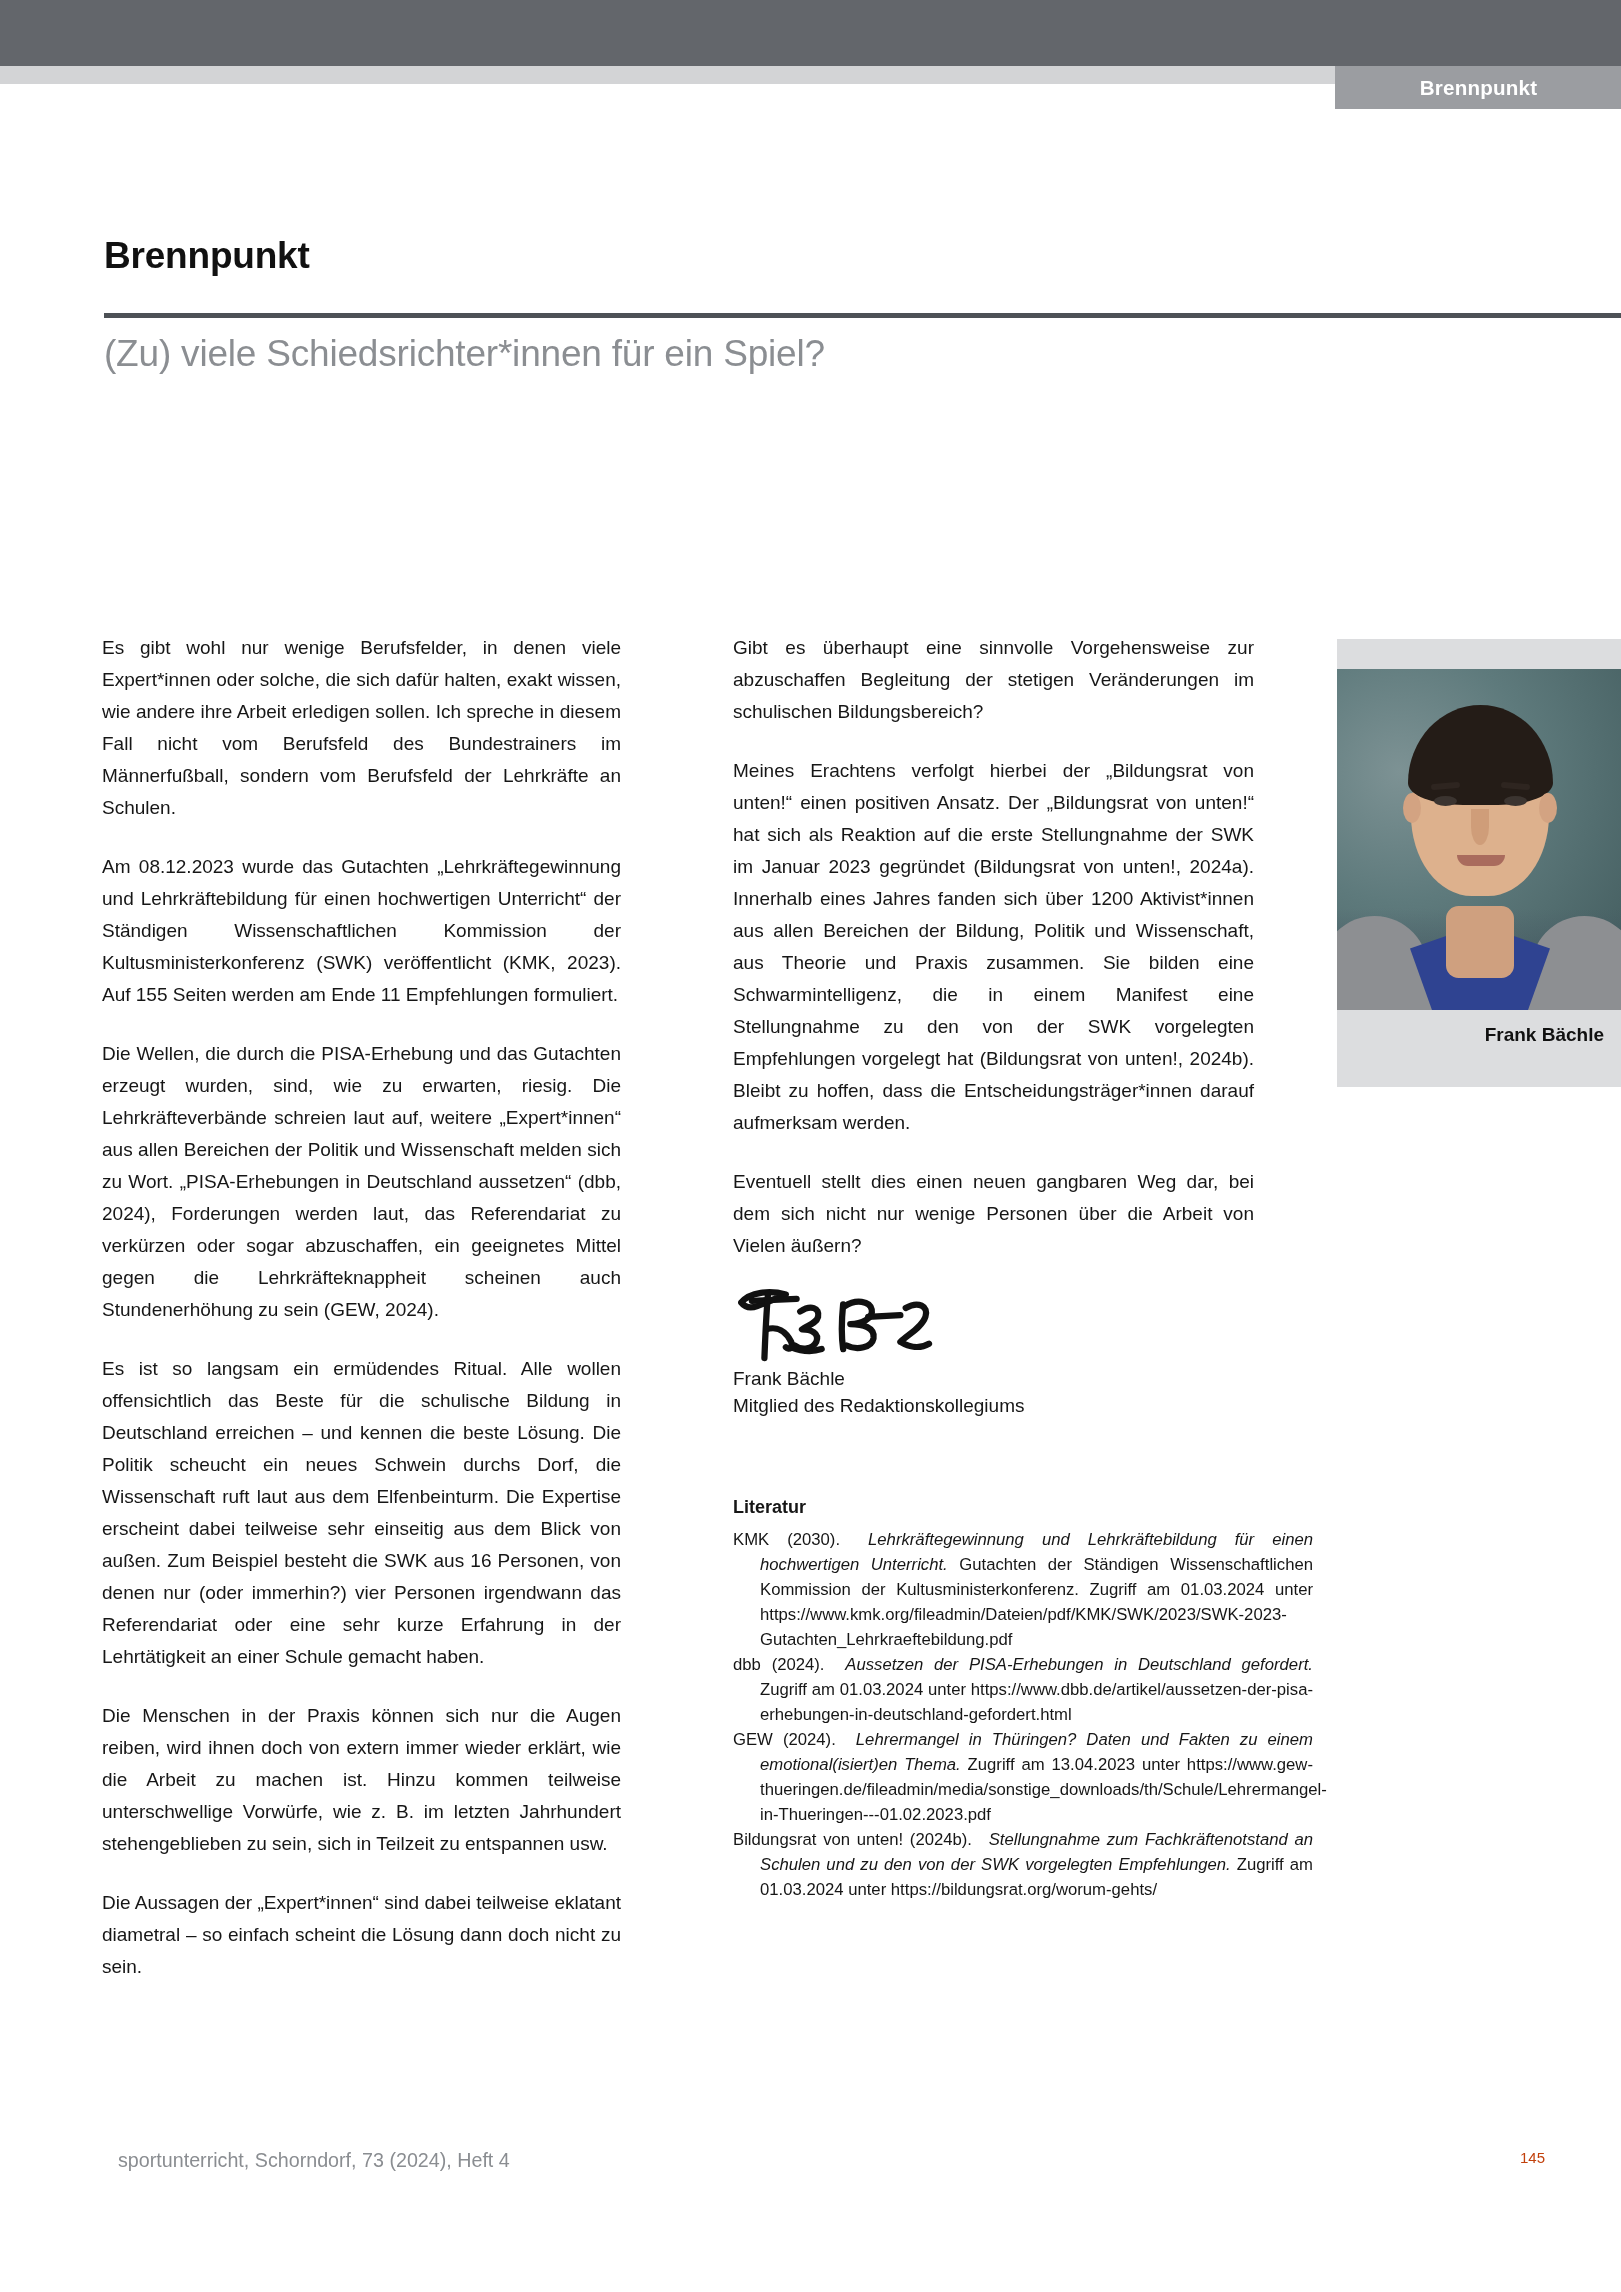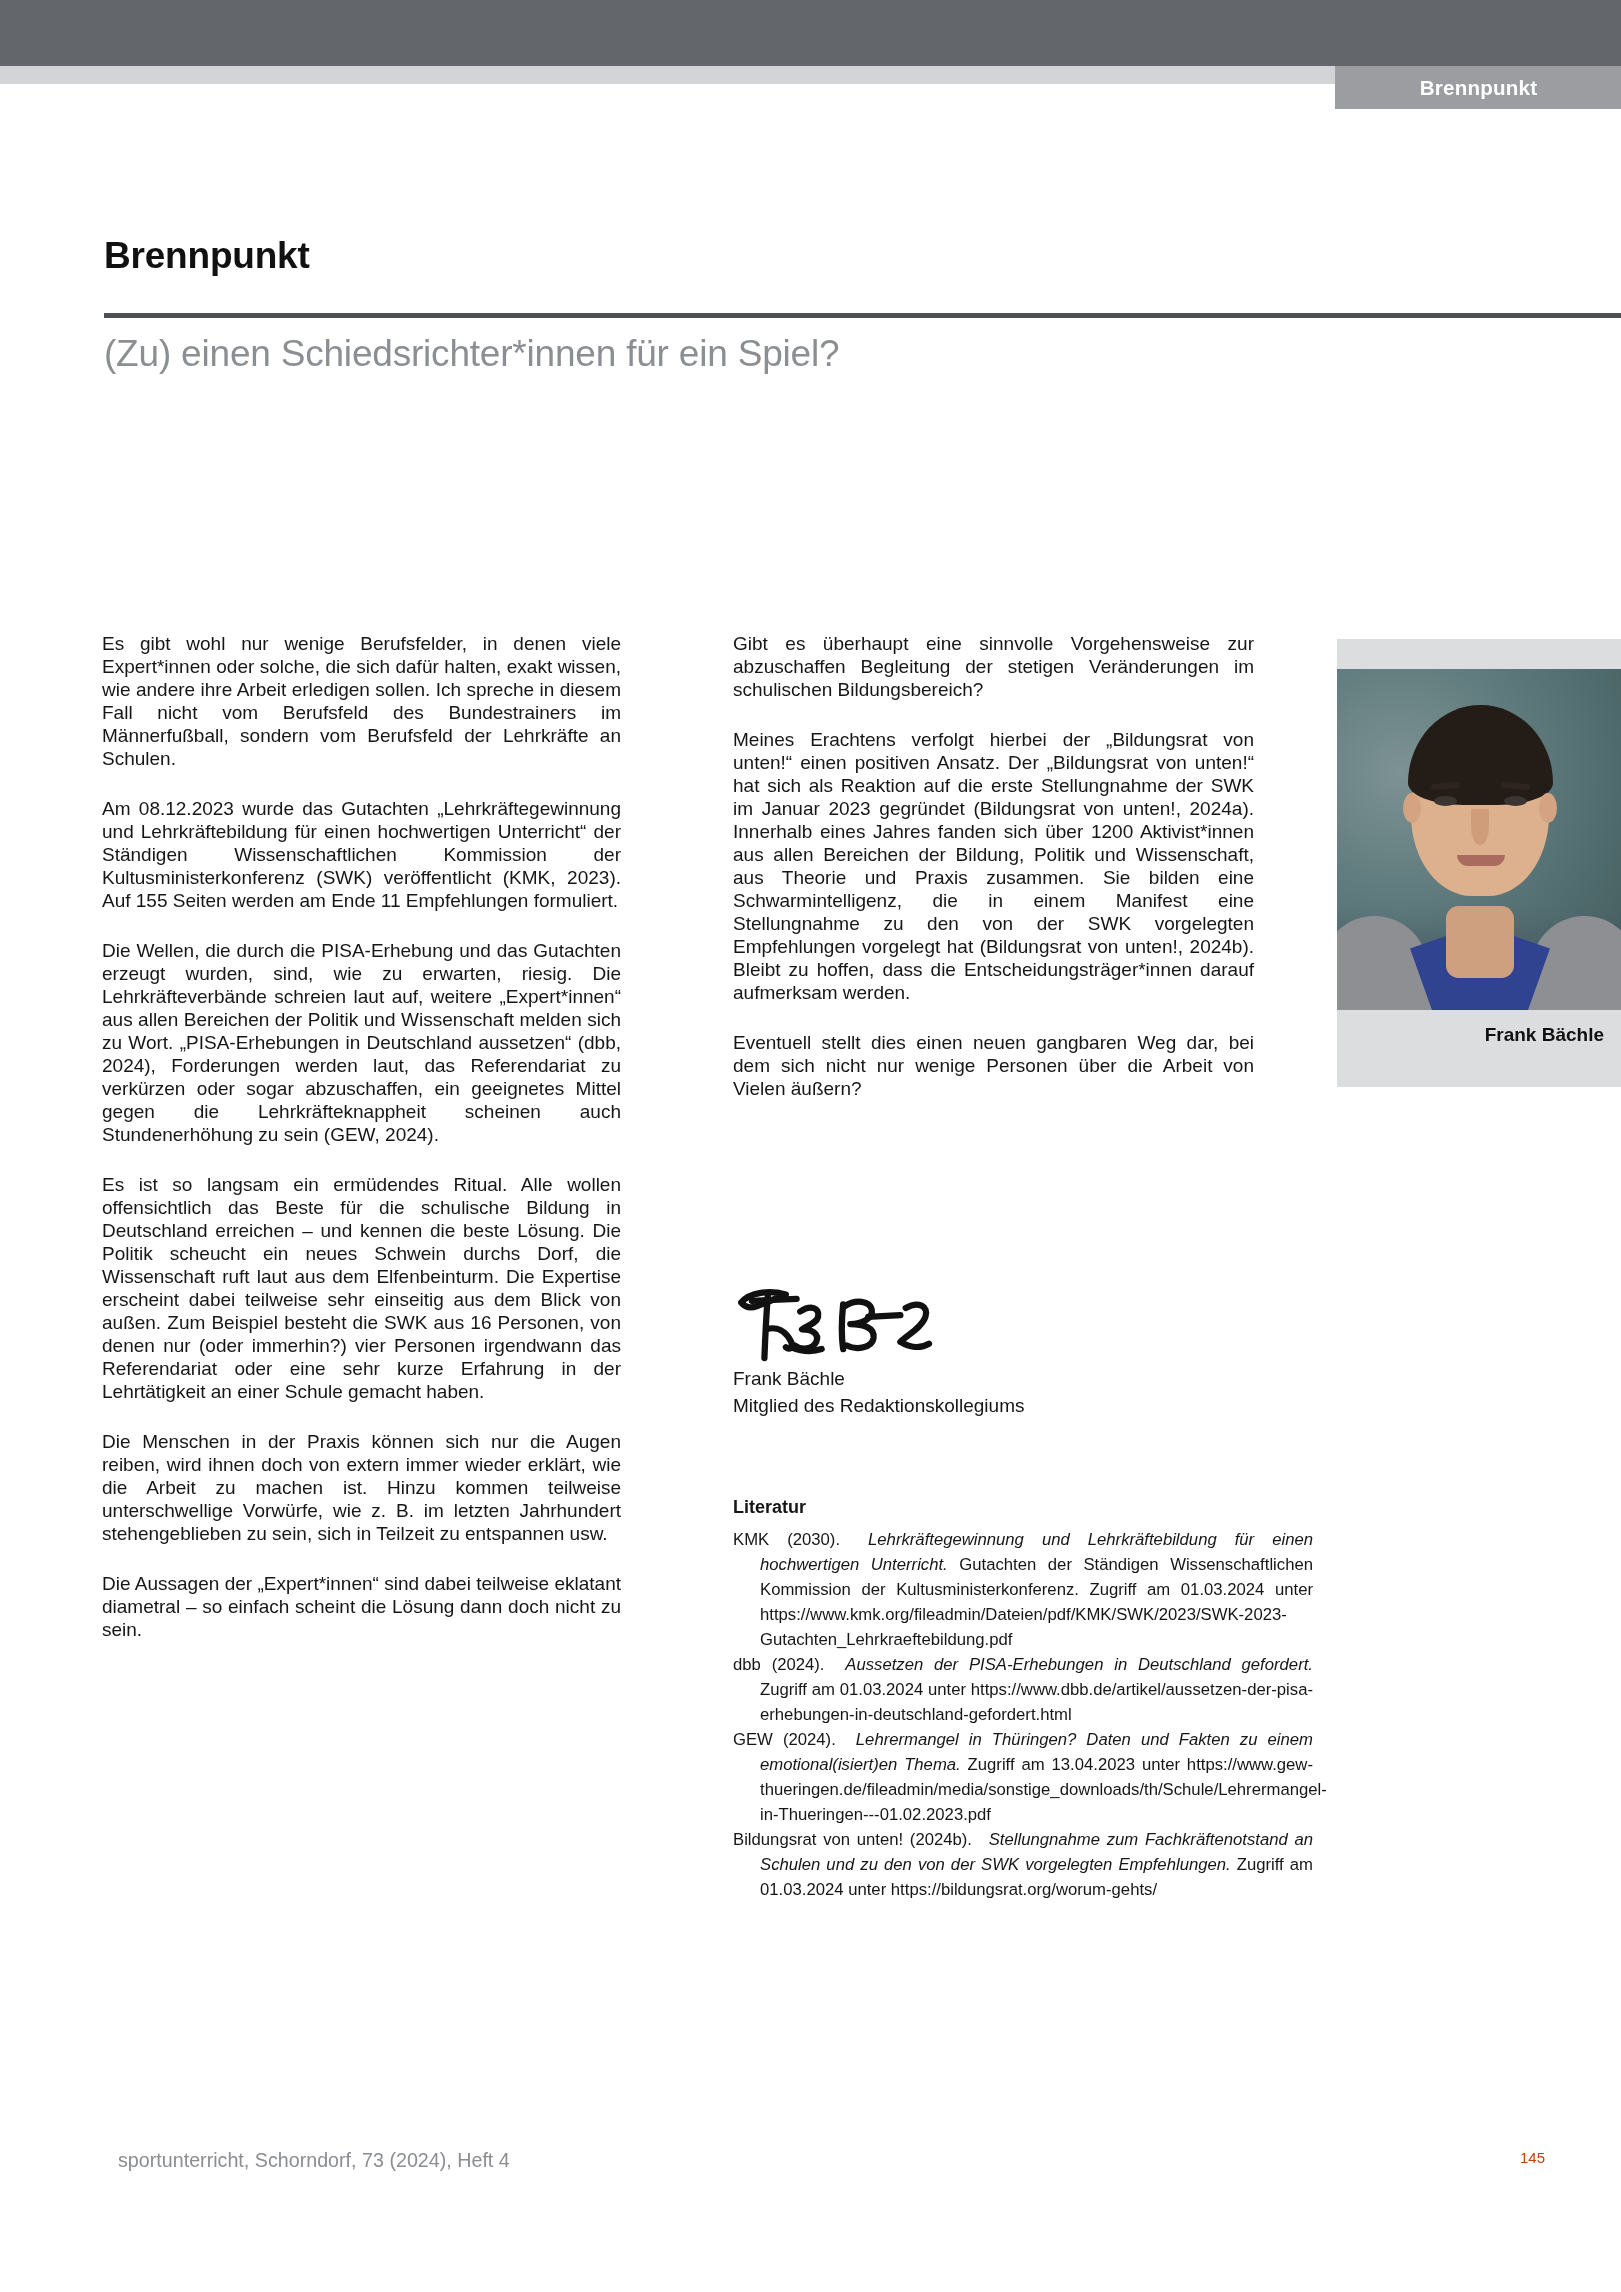--- a/index.html
+++ b/index.html
@@ -70,21 +70,21 @@
     font-size: 37px;
     font-weight: normal;
     color: #8b8e92;
     letter-spacing: -0.2px;
   }
 
   
   .col {
     position: absolute;
     font-size: 19px;
-    line-height: 23px;
+    line-height: 32px;
     text-align: justify;
     color: #161616;
     hyphens: manual;
   }
   .col p {
     margin: 0 0 27px 0;
   }
   .col-left {
     left: 102px;
     top: 632px;
@@ -268,21 +268,21 @@
 <div id="page">
 
   <div class="top-dark-bar"></div>
   <div class="top-light-bar"></div>
   <div class="running-head-tab">
     <span class="label">Brennpunkt</span>
   </div>
 
   <div class="section-kicker">Brennpunkt</div>
   <div class="title-rule"></div>
-  <div class="article-title">(Zu) einen Schiedsrichter*innen für ein Spiel?</div>
+  <div class="article-title">(Zu) viele Schiedsrichter*innen für ein Spiel?</div>
 
   <div class="col col-left" id="col-left">
       <p>Es gibt wohl nur wenige Berufsfelder, in denen viele Expert*innen oder solche, die sich dafür halten, exakt wissen, wie andere ihre Arbeit erledigen sollen. Ich spreche in diesem Fall nicht vom Berufsfeld des Bundestrainers im Männerfußball, sondern vom Berufsfeld der Lehrkräfte an Schulen.</p>
       <p>Am 08.12.2023 wurde das Gutachten „Lehrkräftegewinnung und Lehrkräftebildung für einen hochwertigen Unterricht“ der Ständigen Wissenschaftlichen Kommission der Kultusministerkonferenz (SWK) veröffentlicht (KMK, 2023). Auf 155 Seiten werden am Ende 11 Empfehlungen formuliert.</p>
       <p>Die Wellen, die durch die PISA-Erhebung und das Gutachten erzeugt wurden, sind, wie zu erwarten, riesig. Die Lehrkräfteverbände schreien laut auf, weitere „Expert*innen“ aus allen Bereichen der Politik und Wissenschaft melden sich zu Wort. „PISA-Erhebungen in Deutschland aussetzen“ (dbb, 2024), Forderungen werden laut, das Referendariat zu verkürzen oder sogar abzuschaffen, ein geeignetes Mittel gegen die Lehrkräfteknappheit scheinen auch Stundenerhöhung zu sein (GEW, 2024).</p>
       <p>Es ist so langsam ein ermüdendes Ritual. Alle wollen offensichtlich das Beste für die schulische Bildung in Deutschland erreichen – und kennen die beste Lösung. Die Politik scheucht ein neues Schwein durchs Dorf, die Wissenschaft ruft laut aus dem Elfenbeinturm. Die Expertise erscheint dabei teilweise sehr einseitig aus dem Blick von außen. Zum Beispiel besteht die SWK aus 16 Personen, von denen nur (oder immerhin?) vier Personen irgendwann das Referendariat oder eine sehr kurze Erfahrung in der Lehrtätigkeit an einer Schule gemacht haben.</p>
       <p>Die Menschen in der Praxis können sich nur die Augen reiben, wird ihnen doch von extern immer wieder erklärt, wie die Arbeit zu machen ist. Hinzu kommen teilweise unterschwellige Vorwürfe, wie z. B. im letzten Jahrhundert stehengeblieben zu sein, sich in Teilzeit zu entspannen usw.</p>
       <p>Die Aussagen der „Expert*innen“ sind dabei teilweise eklatant diametral – so einfach scheint die Lösung dann doch nicht zu sein.</p>
     </div>
 

